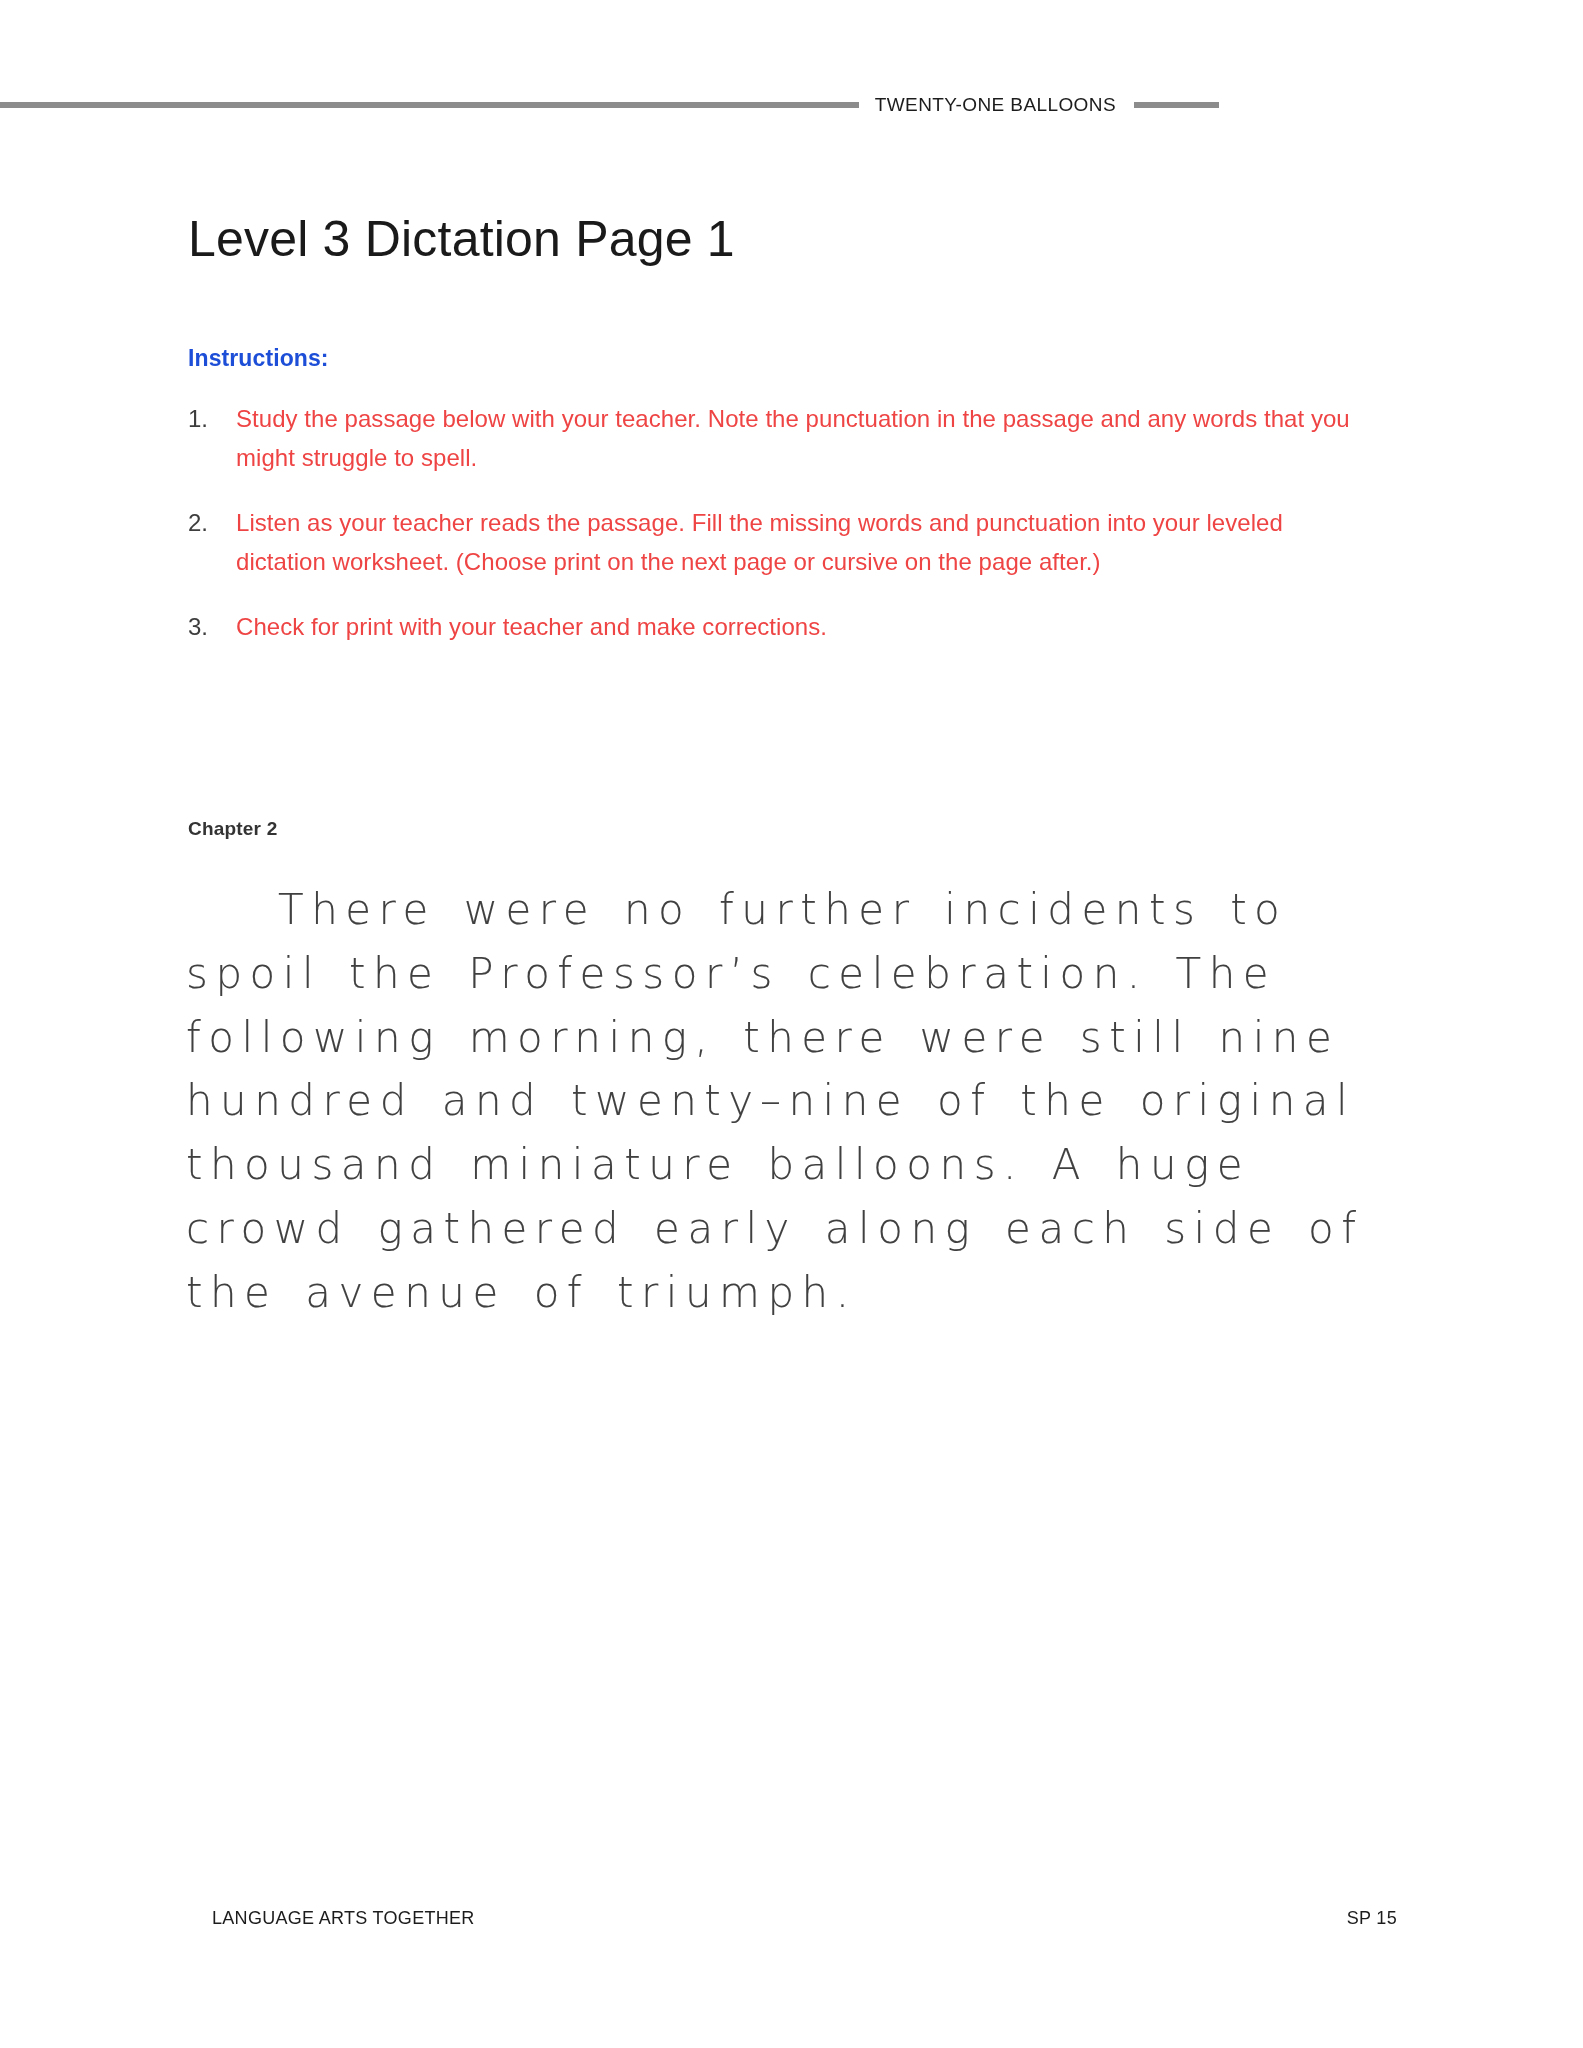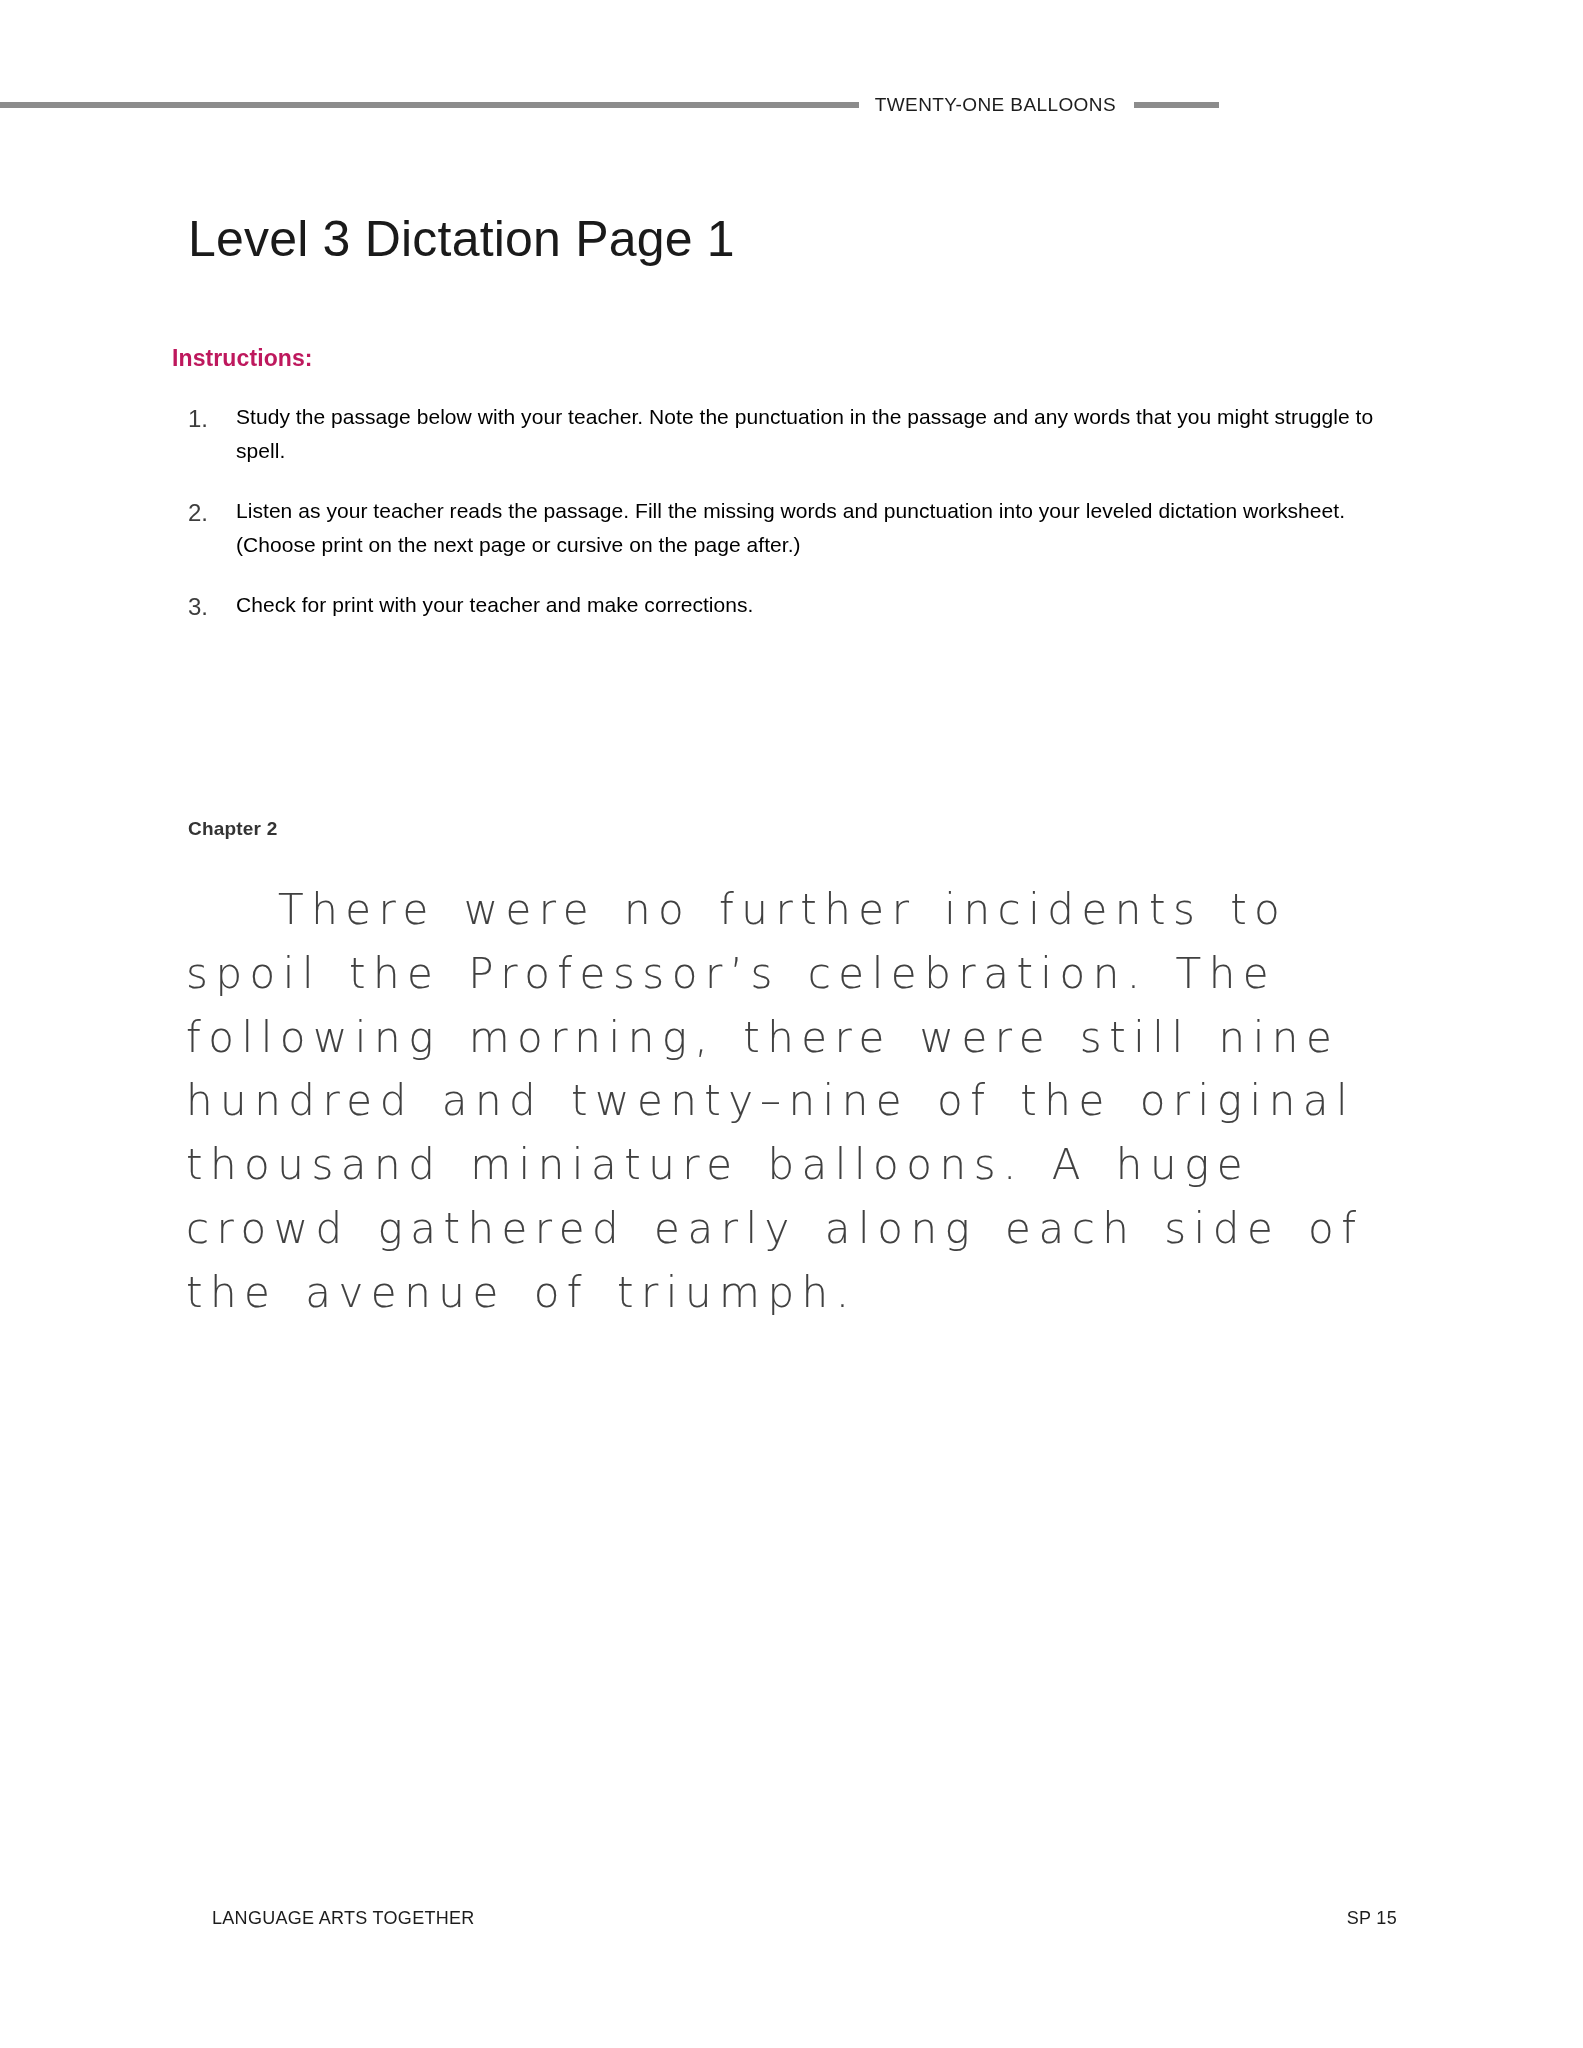--- a/index.html
+++ b/index.html
@@ -58,25 +58,25 @@
     font-weight: 300;
     color: #1a1a1a;
     letter-spacing: 0.2px;
     line-height: 1.1;
     white-space: nowrap;
     text-align: right;
   }
 
   .instructions-label {
     position: absolute;
-    left: 172px;
+    left: 188px;
     top: 345px;
     font-size: 23px;
     font-weight: 700;
-    color: #be185d;
+    color: #1d4ed8;
     letter-spacing: 0.1px;
   }
 
   .steps {
     position: absolute;
     left: 188px;
     top: 400px;
     width: 1190px;
   }
   .step {
@@ -87,22 +87,22 @@
   .step-num {
     width: 48px;
     flex: 0 0 48px;
     font-size: 24px;
     color: #3d3d3d;
     line-height: 1.62;
     font-weight: 400;
   }
   .step-text {
     flex: 1 1 auto;
-    font-size: 21px;
-    color: #000000;
+    font-size: 24px;
+    color: #ef4444;
     line-height: 1.62;
     font-weight: 400;
     letter-spacing: 0.05px;
   }
 
   .chapter-heading {
     position: absolute;
     left: 188px;
     top: 818px;
     font-size: 19px;

